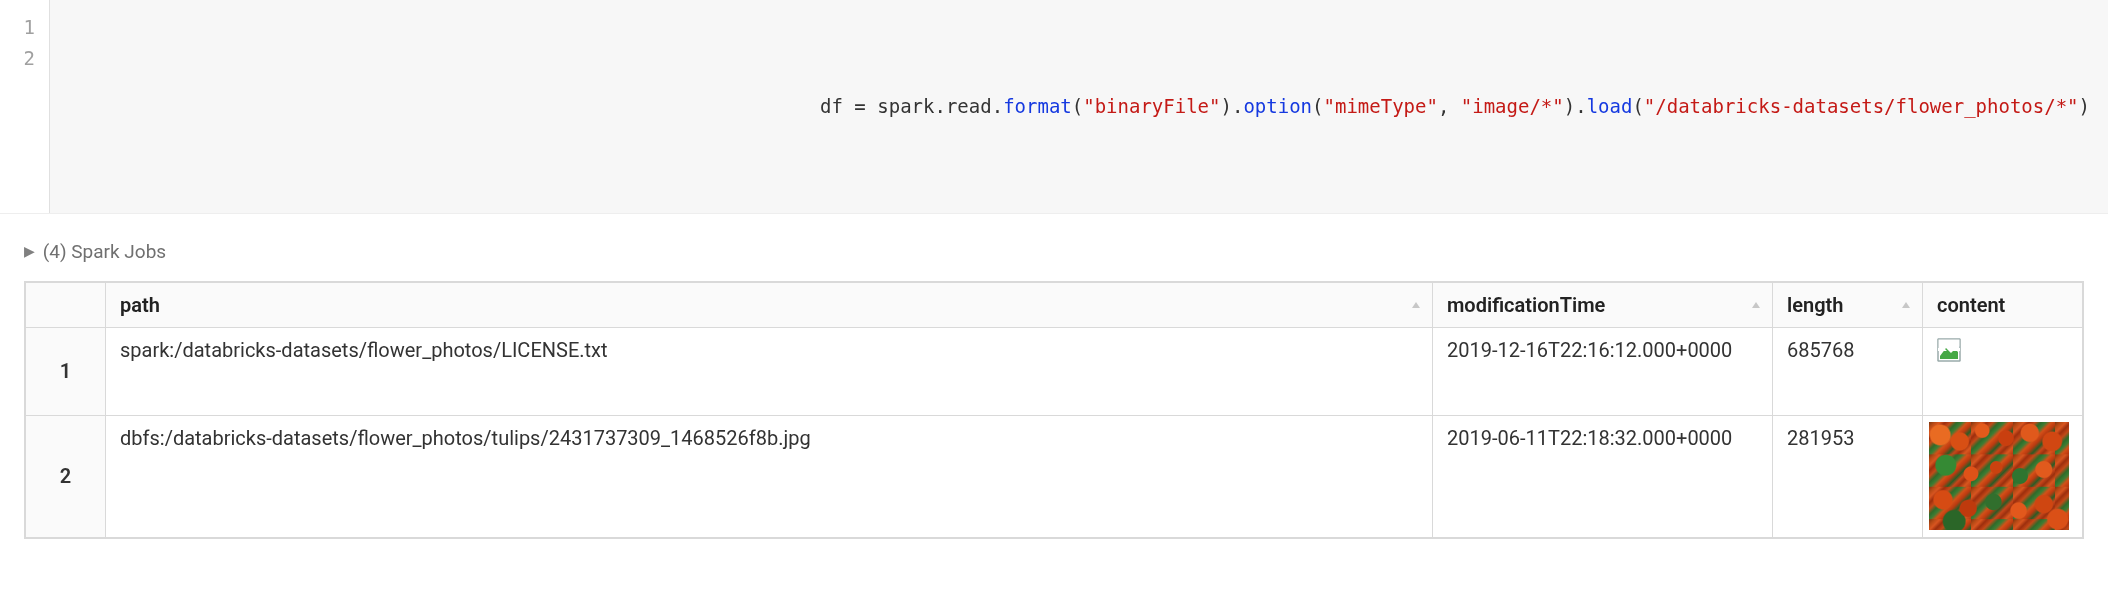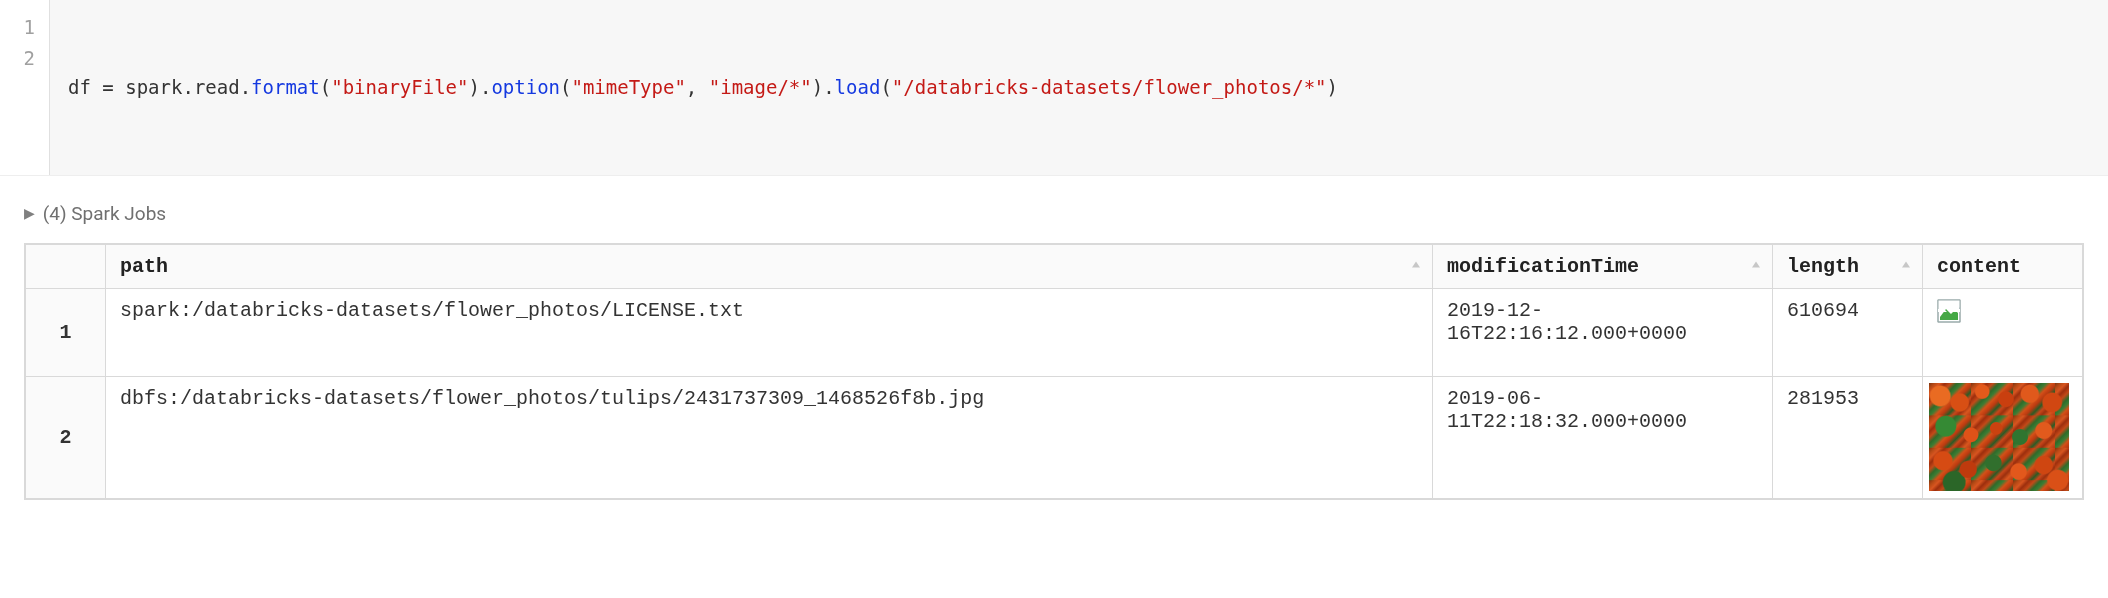--- a/index.html
+++ b/index.html
@@ -26,26 +26,27 @@
       font-family: "Menlo", "Consolas", monospace;
       font-size: 19px;
       text-align: right;
       line-height: 1.65;
       user-select: none;
       min-width: 50px;
     }
     .gutter div { }
     .code-area {
       flex: 1;
-      padding: 9px 18px;
+      padding: 28px 18px;
       font-family: "Menlo", "Consolas", monospace;
       font-size: 19px;
       line-height: 1.65;
       white-space: pre;
       color: #333;
+      text-align: right;
     }
     .code-line { display: block; }
     .tok-var { color: #333; }
     .tok-op { color: #333; }
     .tok-punct { color: #333; }
     .tok-str { color: #c41a16; }
     .tok-call { color: #1539e0; }
     .spark-jobs {
       margin: 26px 0 18px 24px;
       color: #707070;
@@ -70,21 +71,20 @@
       border-collapse: collapse;
       table-layout: fixed;
     }
     table.results th, table.results td {
       border: 1px solid #d9d9d9;
       padding: 10px 14px;
       text-align: left;
       vertical-align: top;
       font-size: 20px;
       color: #333;
-      font-family: Liberation Mono, monospace;
     }
     table.results th {
       background: #fafafa;
       font-weight: 600;
       color: #222;
       position: relative;
       padding: 10px 14px;
     }
     table.results th .sort-arrow {
       position: absolute;
@@ -203,21 +203,21 @@
         <th>
           <span>content</span>
         </th>
       </tr>
     </thead>
     <tbody>
       <tr class="cell-tall">
         <td class="rownum">1</td>
         <td>spark:/databricks-datasets/flower_photos/LICENSE.txt</td>
         <td>2019-12-16T22:16:12.000+0000</td>
-        <td>610694</td>
+        <td>685768</td>
         <td>
           <span class="broken-img">
             <svg width="24" height="24" viewBox="0 0 24 24">
               <rect x="1" y="1" width="22" height="22" fill="#ffffff" stroke="#9aa" stroke-width="1"></rect>
               <path d="M3 18 L9 10 L14 15 L18 11 L21 14 L21 21 L3 21 Z" fill="#45a845"></path>
               <path d="M1 1 L23 1 L23 8 L18 13 L14 10 L1 10 Z" fill="#ffffff"></path>
               <path d="M1 1 L23 1 L23 23 L1 23 Z" fill="none" stroke="#9aa" stroke-width="1"></path>
               <path d="M1 10 L7 10 L10 13 L1 13 Z M12 10 L23 10 L23 13 L15 13 Z" fill="#ffffff"></path>
               <path d="M1 1 L23 1 L23 7 L21 9 L18 6 L15 9 L12 6 L1 6 Z" fill="none"></path>
             </svg>

